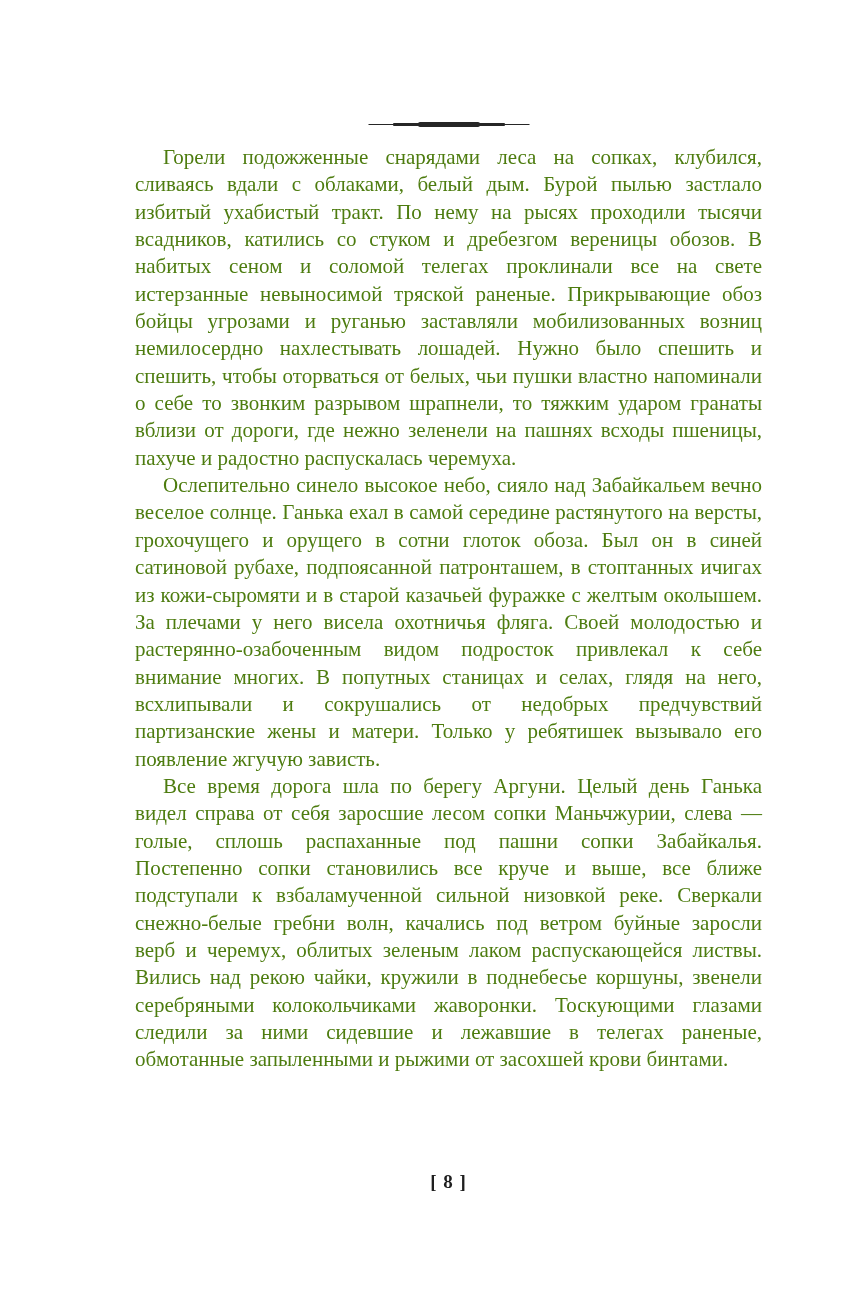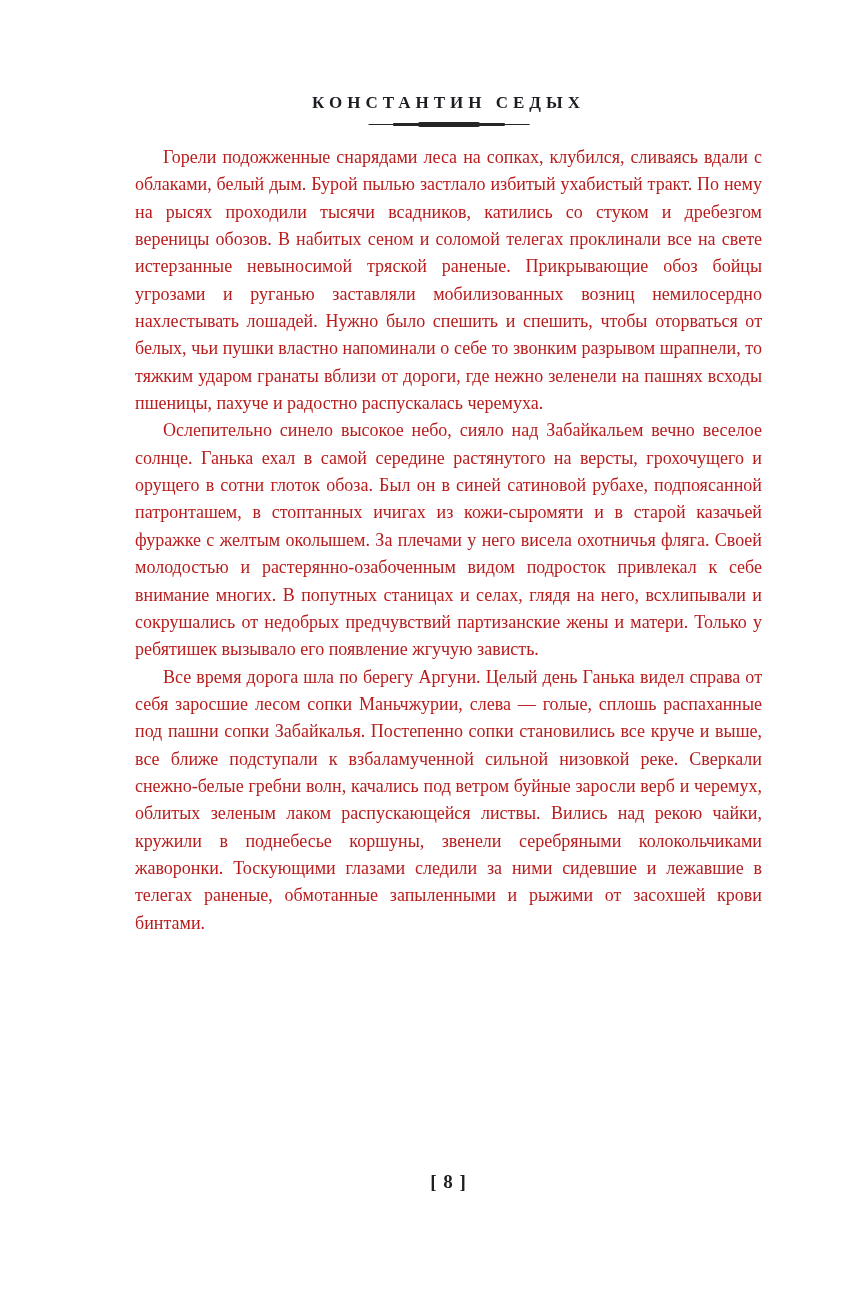--- a/index.html
+++ b/index.html
@@ -48,22 +48,22 @@
   .head-rule .bar.thin   { top: 4px; width: 161px; height: 1px; }
   .head-rule .bar.mid    { top: 3px; width: 112px; height: 3px; border-radius: 1px; }
   .head-rule .bar.thick  { top: 2px; width: 62px;  height: 5px; border-radius: 2px; }
 
   
   .body-text {
     position: absolute;
     top: 144px;
     left: 135px;
     width: 627px;
-    color: #b91c1c;
-    font-size: 18px;
+    color: #4d7c0f;
+    font-size: 21px;
     line-height: 27.35px;
     text-align: justify;
   }
   .body-text p {
     text-indent: 28px;
     hyphens: auto;
   }
 
   
   .folio {
@@ -76,21 +76,20 @@
     font-weight: 700;
     color: #1f1f1f;
     letter-spacing: 1px;
   }
 </style>
 </head>
 <body>
 
 <div class="page" lang="ru">
 
-  <div class="running-head">КОНСТАНТИН СЕДЫХ</div>
 
   <div class="head-rule">
     <span class="bar thin"></span>
     <span class="bar mid"></span>
     <span class="bar thick"></span>
   </div>
 
   <div class="body-text">
     <p>Горели подожженные снарядами леса на сопках, клубился, сливаясь вдали с облаками, белый дым. Бурой пылью застлало избитый ухабистый тракт. По нему на рысях проходили тысячи всадников, катились со стуком и дребезгом вереницы обозов. В набитых сеном и соломой телегах проклинали все на свете истерзанные невыносимой тряской раненые. Прикрывающие обоз бойцы угрозами и руганью заставляли мобилизованных возниц немилосердно нахлестывать лошадей. Нужно было спешить и спешить, чтобы оторваться от белых, чьи пушки властно напоминали о себе то звонким разрывом шрапнели, то тяжким ударом гранаты вблизи от дороги, где нежно зеленели на пашнях всходы пшеницы, пахуче и радостно распускалась черемуха.</p>
     <p>Ослепительно синело высокое небо, сияло над Забайкальем вечно веселое солнце. Ганька ехал в самой середине растянутого на версты, грохочущего и орущего в сотни глоток обоза. Был он в синей сатиновой рубахе, подпоясанной патронташем, в стоптанных ичигах из кожи-сыромяти и в старой казачьей фуражке с желтым околышем. За плечами у него висела охотничья фляга. Своей молодостью и растерянно-озабоченным видом подросток привлекал к себе внимание многих. В попутных станицах и селах, глядя на него, всхлипывали и сокрушались от недобрых предчувствий партизанские жены и матери. Только у ребятишек вызывало его появление жгучую зависть.</p>

